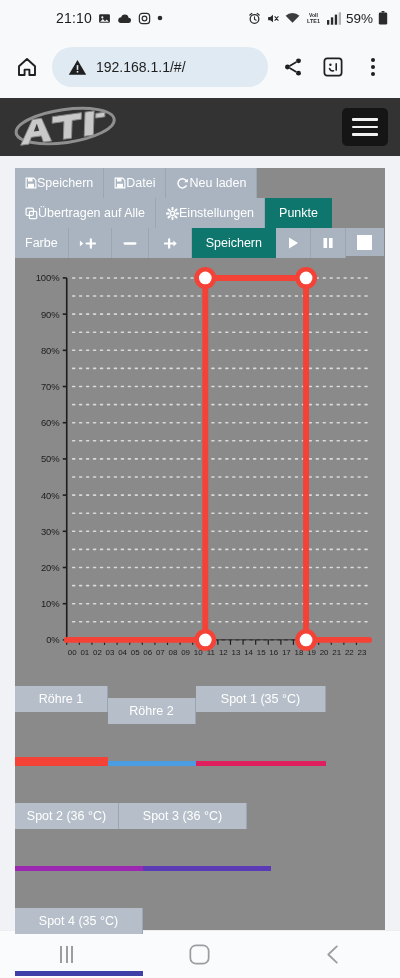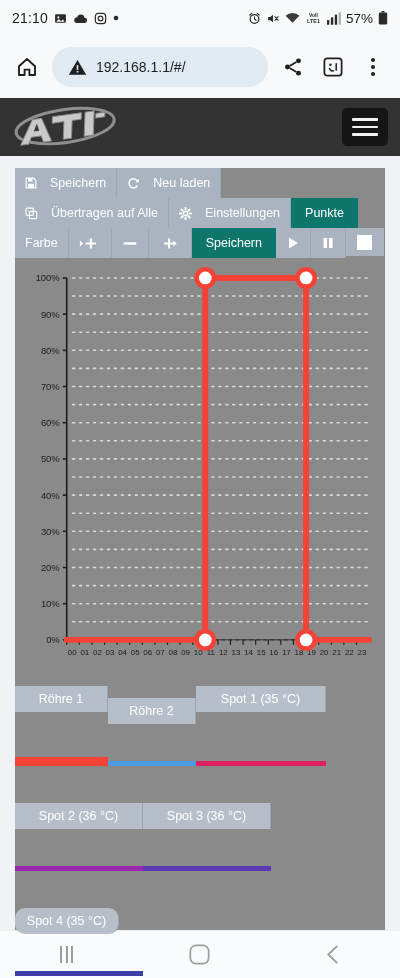--- a/index.html
+++ b/index.html
@@ -12,21 +12,21 @@
 
   
   .status-bar {
     height: 36px; width: 100%;
     background: #f8f9fb;
     display: flex; align-items: center;
     padding: 0 12px;
     color: #1b1b1b;
   }
   .status-left { display: flex; align-items: center; gap: 6px; }
-  .status-time { font-size: 14px; font-weight: 400; letter-spacing: .2px; }
+  .status-time { font-size: 14px; font-weight: 400; letter-spacing: .2px; margin-left: 44px; }
   .status-right { margin-left: auto; display: flex; align-items: center; gap: 5px; }
   .status-right .pct { font-size: 13.5px; }
   .sicon { display: inline-flex; align-items: center; justify-content: center; }
 
   
   .browser-bar {
     height: 62px; width: 100%;
     background: #f8f9fb;
     display: flex; align-items: center;
     padding: 0 12px;
@@ -83,21 +83,21 @@
 
   
   .toolbar { display: flex; flex-wrap: wrap; align-items: flex-start; }
   .tb-row { display: flex; align-items: stretch; }
   .tb-btn {
     background: #a9b4c0;
     color: #ffffff;
     font-size: 12.5px;
     height: 30px;
     display: flex; align-items: center; justify-content: center;
-    gap: 13px;
+    gap: 0;
     padding: 0 10px;
     border-right: 1px solid #9aa6b4;
     white-space: nowrap;
   }
   .tb-btn.light { background: #0f766e; border-right: none; }
   .tb-btn.wide { padding: 0 14px; }
   .tb-ico { display: inline-flex; align-items: center; }
   .swatch-row { display: flex; }
   .swatch-btn {
     background: #a9b4c0;
@@ -196,21 +196,21 @@
       </svg>
     </span>
     <span class="sicon">
       <svg width="14" height="13" viewBox="0 0 18 16">
           <rect x="0" y="10" width="3" height="6" fill="#2b2b2b"></rect>
           <rect x="5" y="6.5" width="3" height="9.5" fill="#2b2b2b"></rect>
           <rect x="10" y="3" width="3" height="13" fill="#2b2b2b"></rect>
           <rect x="15" y="0" width="3" height="16" fill="#2b2b2b" opacity="0.35"></rect>
         </svg>
     </span>
-    <span class="pct">57%</span>
+    <span class="pct">59%</span>
     <span class="sicon">
       <svg width="10" height="14" viewBox="0 0 12 18">
           <rect x="4" y="0" width="4" height="2" rx="0.6" fill="#2b2b2b"></rect>
           <rect x="0.6" y="2" width="10.8" height="15.4" rx="1.8" fill="#2b2b2b"></rect>
         </svg>
     </span>
   </div>
 </div>
 
 <div class="browser-bar">
@@ -281,20 +281,30 @@
       <div class="tb-row">
         <div class="tb-btn">
           <span class="tb-ico">
             <svg width="12" height="12" viewBox="0 0 16 16">
                 <path d="M1.5 1.5h10L14.5 4.5v10h-13z" fill="none" stroke="#fff" stroke-width="1.5"></path>
                 <rect x="4" y="1.5" width="6" height="4.5" fill="#fff"></rect>
                 <rect x="4" y="9" width="8" height="5.5" fill="#fff"></rect>
               </svg>
           </span>
           <span>Speichern</span>
+        </div>
+        <div class="tb-btn">
+          <span class="tb-ico">
+            <svg width="12" height="12" viewBox="0 0 16 16">
+                <path d="M1.5 1.5h10L14.5 4.5v10h-13z" fill="none" stroke="#fff" stroke-width="1.5"></path>
+                <rect x="4" y="1.5" width="6" height="4.5" fill="#fff"></rect>
+                <rect x="4" y="9" width="8" height="5.5" fill="#fff"></rect>
+              </svg>
+          </span>
+          <span>Datei</span>
         </div>
         <div class="tb-btn">
           <span class="tb-ico">
             <svg width="13" height="13" viewBox="0 0 16 16">
                 <path d="M13.4 6.2A5.6 5.6 0 1 0 13 10.4" fill="none" stroke="#fff" stroke-width="1.8"></path>
                 <path d="M14.6 2.2v4.4h-4.4z" fill="#fff"></path>
               </svg>
           </span>
           <span>Neu laden</span>
         </div>
@@ -510,33 +520,33 @@
           <div class="legend-tab" style="width: 130px;">
             <span>Spot 1 (35 °C)</span>
           </div>
         </div>
         <div class="legend-underline">
           <div class="thick" style="width: 93px; background: rgb(244, 67, 54);"></div>
           <div style="width: 88px; background: rgb(74, 157, 224);"></div>
           <div style="width: 130px; background: rgb(224, 32, 94);"></div>
         </div>
         <div class="legend-row">
-          <div class="legend-tab" style="width: 128px;">
+          <div class="legend-tab" style="width: 104px;">
             <span>Spot 2 (36 °C)</span>
           </div>
           <div class="legend-tab" style="width: 128px;">
             <span>Spot 3 (36 °C)</span>
           </div>
         </div>
         <div class="legend-underline">
           <div style="width: 128px; background: rgb(156, 39, 176);"></div>
           <div style="width: 128px; background: rgb(91, 59, 181);"></div>
         </div>
         <div class="legend-row">
-          <div class="legend-tab" style="width: 104px; border-radius: 10px;">
+          <div class="legend-tab" style="width: 128px;">
             <span>Spot 4 (35 °C)</span>
           </div>
         </div>
         <div class="legend-underline">
           <div style="width: 128px; background: rgb(63, 63, 168);"></div>
         </div>
       </div>
 
   </div>
 </div>

